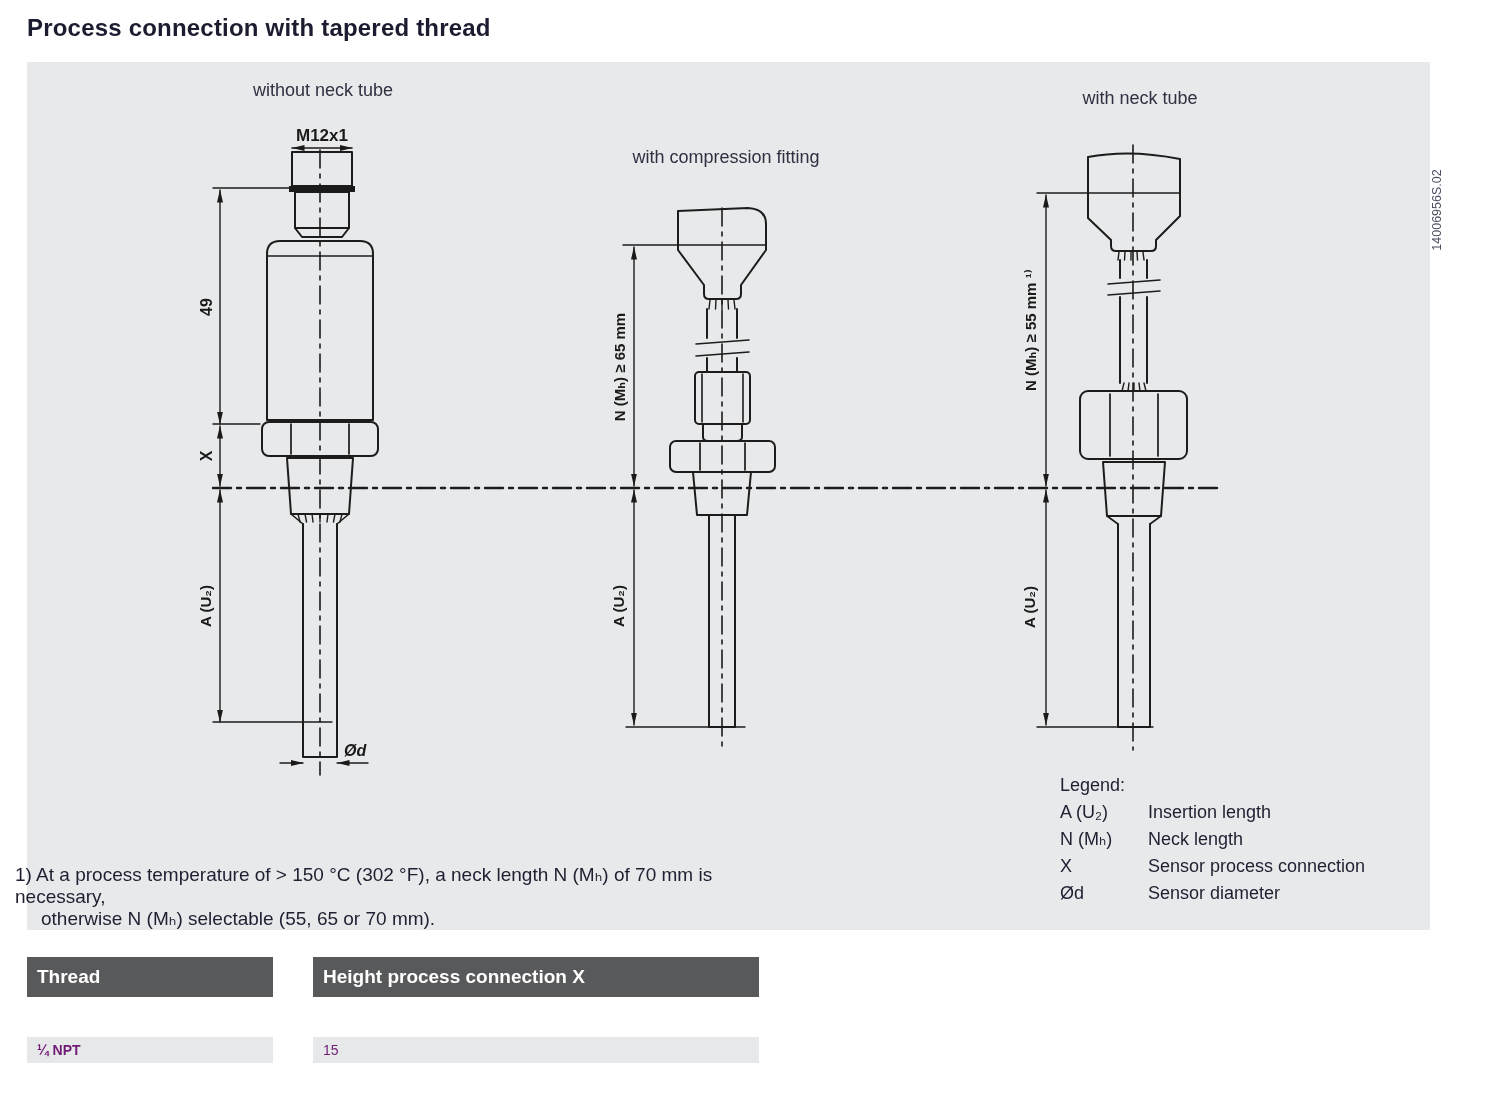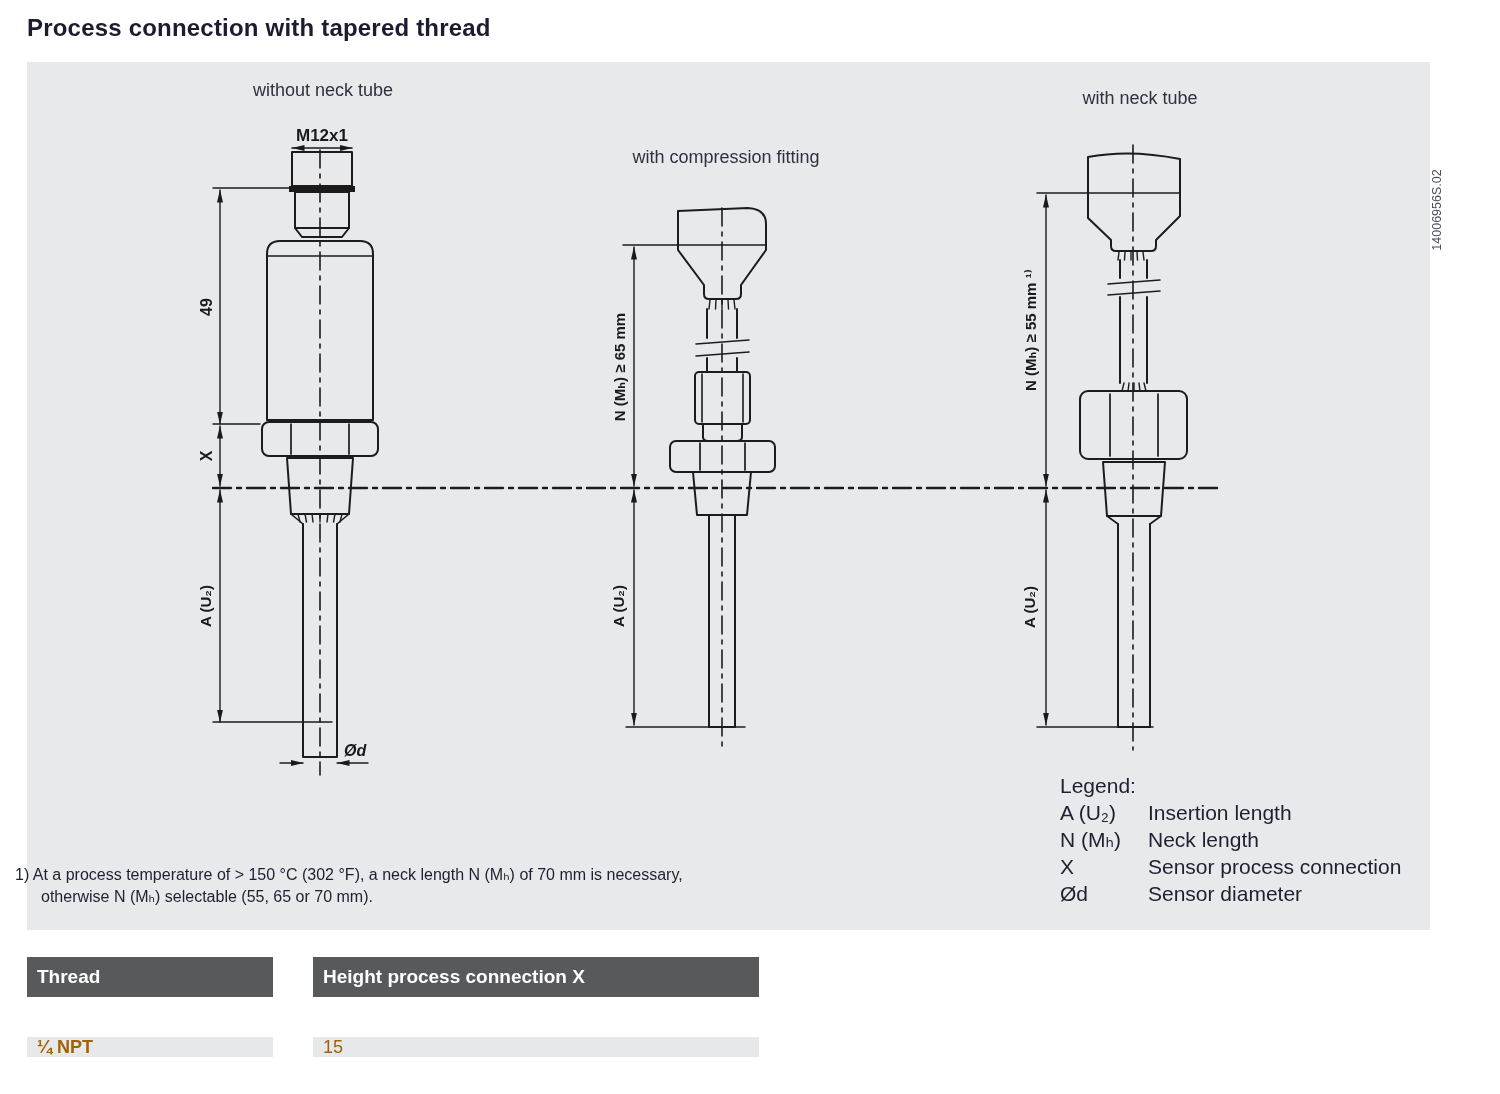--- a/index.html
+++ b/index.html
@@ -23,42 +23,42 @@
   .doc-number{
     position:absolute;left:1424px;top:150px;width:26px;height:120px;
     font-size:12.5px;color:#484d60;
     display:flex;align-items:center;justify-content:center;
   }
   .doc-number span{transform:rotate(-90deg);white-space:nowrap;}
   svg.draw{position:absolute;left:0;top:0;}
   
   .legend{
     position:absolute;left:1060px;top:772px;width:370px;
-    font-size:21px;color:#1e1f31;line-height:27px;
+    font-size:18px;color:#1e1f31;line-height:27px;
   }
   .legend-row{display:flex;}
   .legend-term{width:88px;flex:0 0 88px;}
   
   .footnote{
     position:absolute;left:15px;top:864px;width:780px;
-    font-size:16px;color:#1e1f31;line-height:22px;
+    font-size:19px;color:#1e1f31;line-height:22px;
   }
   .footnote .l2{padding-left:26px;}
   
   .spec-table{
     position:absolute;left:27px;top:957px;width:700px;
     display:grid;grid-template-columns:246px 446px;
     grid-auto-rows:auto;column-gap:8px;row-gap:5px;gap:40px;
   }
   .cell{padding:0 0 0 10px;display:flex;align-items:center;}
   .cell.head{
     background:#58595b;color:#ffffff;font-weight:bold;font-size:19px;height:40px;
   }
   .cell.data{
-    background:#e7e8e9;color:#a16207;font-size:18px;height:20px;
+    background:#e7e8e9;color:#701a75;font-size:14px;height:26px;
   }
   .cell.data.thread{font-weight:bold;}
   text{fill:#1a1a1a;}
 </style>
 </head>
 <body>
 
 <div class="page-title">Process connection with tapered thread</div>
 
 <div class="panel">

